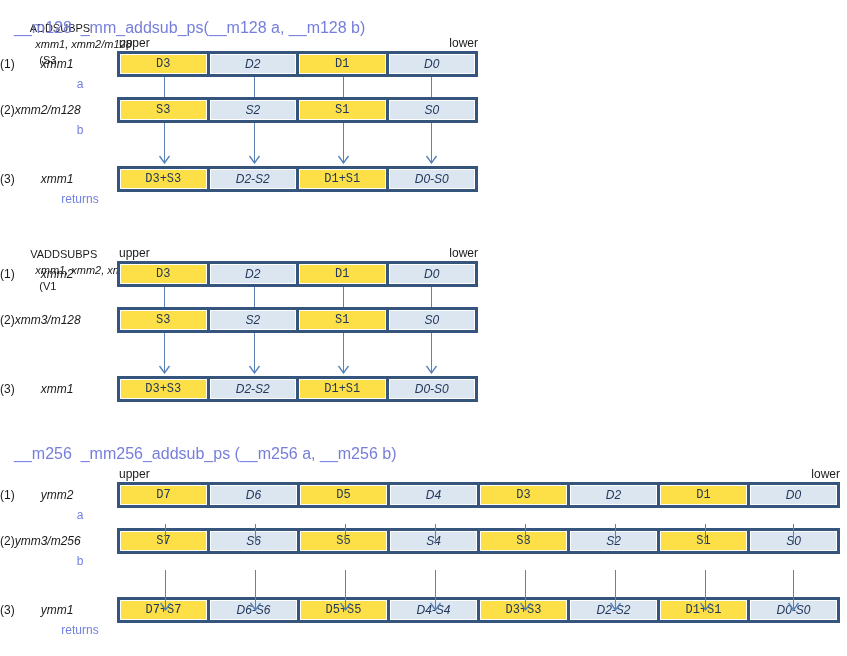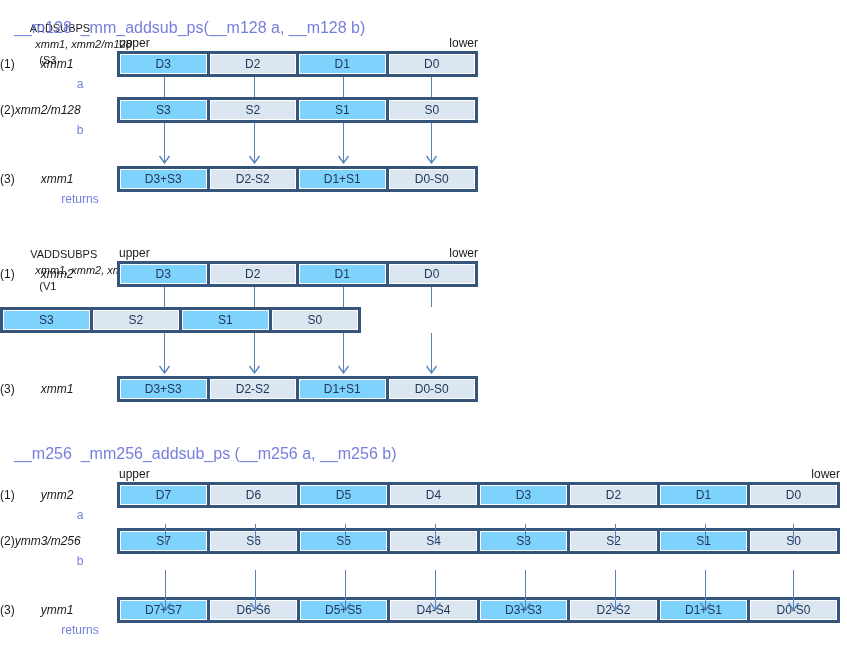--- a/index.html
+++ b/index.html
@@ -33,22 +33,22 @@
   .row-reg.tabbed{margin-left:26px;}
   .sub-label{position:absolute;left:20px;top:26px;width:120px;height:15px;line-height:15px;
              text-align:center;font-size:12px;color:#7280DE;font-style:normal;}
 
   .lane-table{display:flex;width:var(--tw);flex:0 0 var(--tw);box-sizing:border-box;
               border:3px solid #36557D;background:#36557D;}
   .cell{flex:1 1 0;display:flex;align-items:center;justify-content:center;
         font-size:12px;color:#22375A;box-shadow:inset 0 0 0 1px #ffffff;
         border-right:3px solid #36557D;overflow:hidden;}
   .cell:last-child{border-right:none;}
-  .cell.pink{background:#7dd3fc;}
-  .cell.blue{background:#DCE6F1;}
+  .cell.pink{background:#fde047;font-family:Liberation Mono, monospace;}
+  .cell.blue{background:#DCE6F1;font-style:italic;}
 
   .gap{position:relative;}
   .gap1{height:20px;}
   .gap2{height:43px;}
 
   .vline{position:absolute;width:1px;background:#5D81B4;}
   .chev{position:absolute;}
 </style>
 </head>
 <body>
@@ -132,20 +132,21 @@
         <div class="label-col"><span class="row-num">(1)</span><span class="row-reg tabbed">xmm2</span></div>
         <div class="lane-table">
           <div class="cell pink">D3</div>
           <div class="cell blue">D2</div>
           <div class="cell pink">D1</div>
           <div class="cell blue">D0</div>
         </div>
       </div>
       <div class="gap gap1"></div>
       <div class="reg-row">
+        <div class="label-col"><span class="row-num">(2)</span><span class="row-reg">xmm3/m128</span></div>
         <div class="lane-table">
           <div class="cell pink">S3</div>
           <div class="cell blue">S2</div>
           <div class="cell pink">S1</div>
           <div class="cell blue">S0</div>
         </div>
       </div>
       <div class="gap gap2"></div>
       <div class="reg-row">
         <div class="label-col"><span class="row-num">(3)</span><span class="row-reg tabbed">xmm1</span></div>

